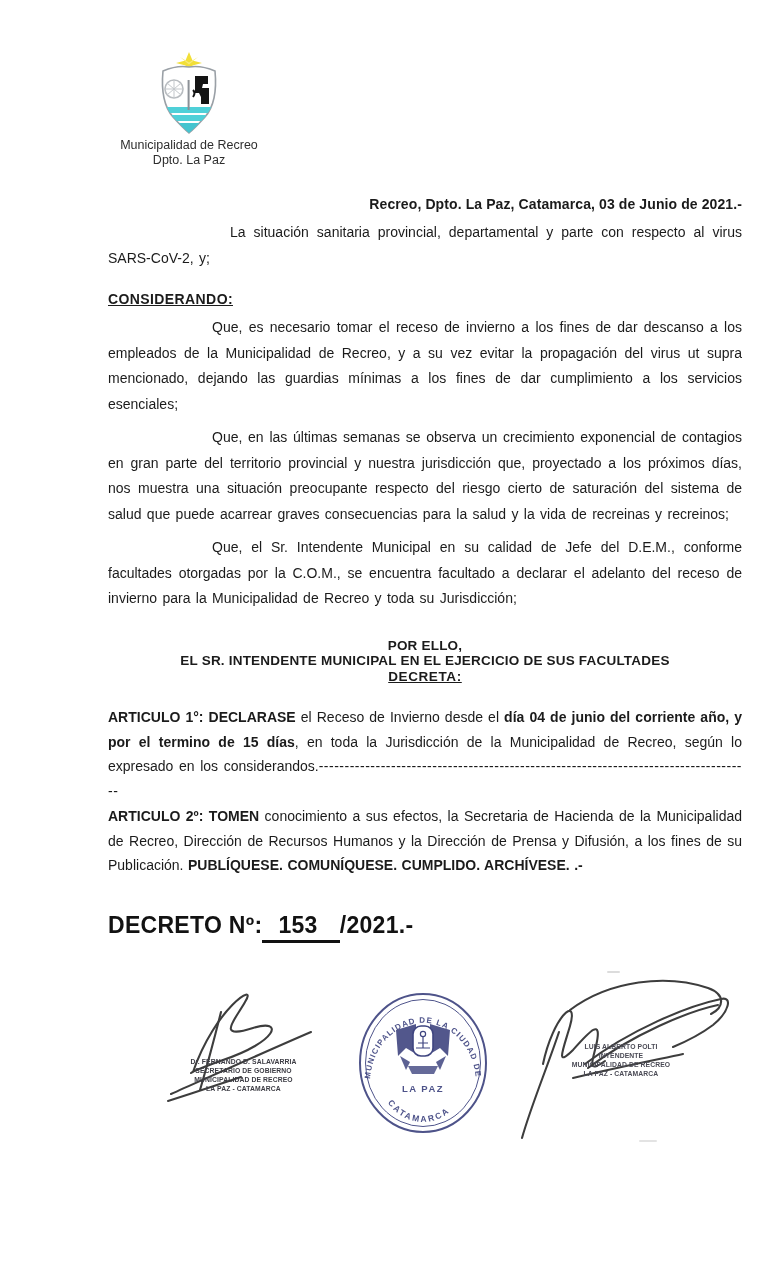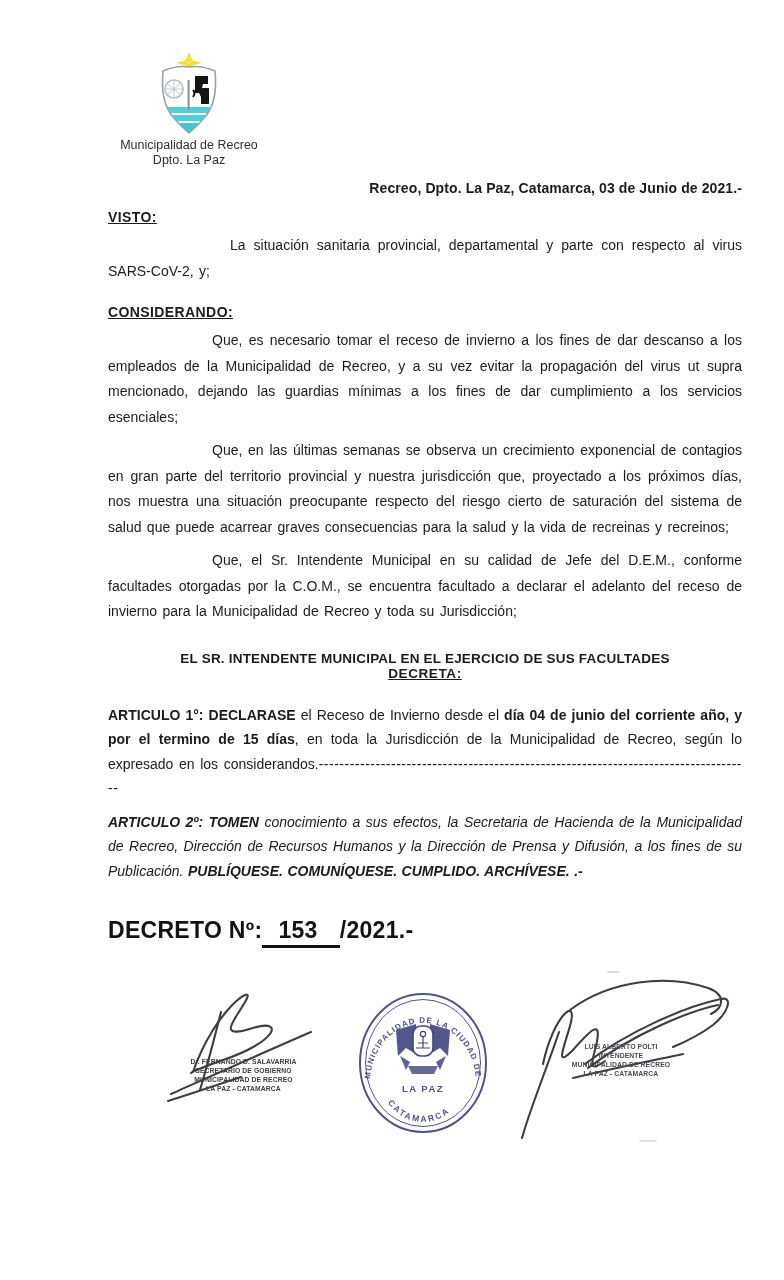--- a/index.html
+++ b/index.html
@@ -6,38 +6,38 @@
   html,body { width:784px; height:1280px; background:#ffffff; overflow:hidden;
               font-family:"Liberation Sans", sans-serif; color:#1b1b1b; }
   .page { position:relative; width:776px; height:1280px; background:#ffffff; }
 
   
   .logo-block { position:absolute; left:104px; top:52px; width:170px; text-align:center; }
   .logo-block svg { display:block; margin:0 auto; }
   .logo-caption { font-size:12.5px; line-height:15px; color:#2e2e2e; }
 
   
-  .doc { position:absolute; left:108px; top:180px; width:634px; }
+  .doc { position:absolute; left:108px; top:196px; width:634px; }
   .date-line { text-align:right; font-weight:bold; font-size:14px; letter-spacing:.1px; }
 
   .sec-heading { font-weight:bold; font-size:14px; text-decoration:underline; letter-spacing:.4px; }
   .visto-heading { margin-top:13px; }
   .cons-heading { margin-top:20px; }
 
   p.body-par { font-size:14px; line-height:25.5px; text-align:justify; margin-top:8px;
                text-indent:104px; word-spacing:1.5px; }
   p.visto-par { text-indent:122px; }
 
   .por-ello { text-align:center; font-weight:bold; font-size:13.5px; line-height:15.5px;
               margin-top:26px; letter-spacing:.2px; }
   .por-ello .decreta { text-decoration:underline; letter-spacing:.6px; }
 
   p.articulo { font-size:14px; line-height:24.5px; text-align:justify; margin-top:21px;
                text-indent:0; word-spacing:.6px; }
-  p.articulo-2 { margin-top:9px;font-style:italic; }
+  p.articulo-2 { margin-top:1px; }
   .b { font-weight:bold; }
   .dashes { letter-spacing:.5px; word-break:break-all; overflow-wrap:anywhere; }
 
   .decreto-line { margin-top:34px; font-size:23px; font-weight:bold; letter-spacing:.3px; color:#121212; }
   .decreto-line .num-underlined { display:inline-block; border-bottom:3px solid #121212;
         padding:0 22px 1px 16px; }
 
   
   .sig { position:absolute; }
   .sig svg { position:absolute; left:0; top:0; }
@@ -87,29 +87,29 @@
         <path d="M50,38 q3,3 0,7" stroke="#141414" stroke-width="2" fill="none"></path>
       </g>
     </svg>
     <div class="logo-caption">Municipalidad de Recreo</div>
     <div class="logo-caption">Dpto. La Paz</div>
   </div>
 
   <div class="doc">
     <div class="date-line">Recreo, Dpto. La Paz, Catamarca, 03 de Junio de 2021.-</div>
 
-    <div class="sec-heading visto-heading">VISTO:</div>
     <p class="body-par visto-par">La situación sanitaria provincial, departamental y parte con respecto al virus SARS-CoV-2, y;</p>
 
     <div class="sec-heading cons-heading">CONSIDERANDO:</div>
     <p class="body-par">Que, es necesario tomar el receso de invierno a los fines de dar descanso a los empleados de la Municipalidad de Recreo, y a su vez evitar la propagación del virus ut supra mencionado, dejando las guardias mínimas a los fines de dar cumplimiento a los servicios esenciales;</p>
     <p class="body-par">Que, en las últimas semanas se observa un crecimiento exponencial de contagios en gran parte del territorio provincial y nuestra jurisdicción que, proyectado a los próximos días, nos muestra una situación preocupante respecto del riesgo cierto de saturación del sistema de salud que puede acarrear graves consecuencias para la salud y la vida de recreinas y recreinos;</p>
     <p class="body-par">Que, el Sr. Intendente Municipal en su calidad de Jefe del D.E.M., conforme facultades otorgadas por la C.O.M., se encuentra facultado a declarar el adelanto del receso de invierno para la Municipalidad de Recreo y toda su Jurisdicción;</p>
 
     <div class="por-ello">
+      <div>POR ELLO,</div>
       <div>EL SR. INTENDENTE MUNICIPAL EN EL EJERCICIO DE SUS FACULTADES</div>
       <div class="decreta">DECRETA:</div>
     </div>
 
     <p class="articulo"><span class="b">ARTICULO 1°: DECLARASE</span><span> el Receso de Invierno desde el </span><span class="b">día 04 de junio del corriente año, y por el termino de 15 días</span><span>, en toda la Jurisdicción de la Municipalidad de Recreo, según lo expresado en los considerandos.</span><span class="dashes">------------------------------------------------------------------------------------</span></p>
 
     <p class="articulo articulo-2"><span class="b">ARTICULO 2º: TOMEN</span><span> conocimiento a sus efectos, la Secretaria de Hacienda de la Municipalidad de Recreo, Dirección de Recursos Humanos y la Dirección de Prensa y Difusión, a los fines de su Publicación. </span><span class="b">PUBLÍQUESE. COMUNÍQUESE. CUMPLIDO. ARCHÍVESE. .-</span></p>
 
     <div class="decreto-line"><span>DECRETO Nº:</span><span class="num-underlined">153</span><span>/2021.-</span></div>
   </div>

